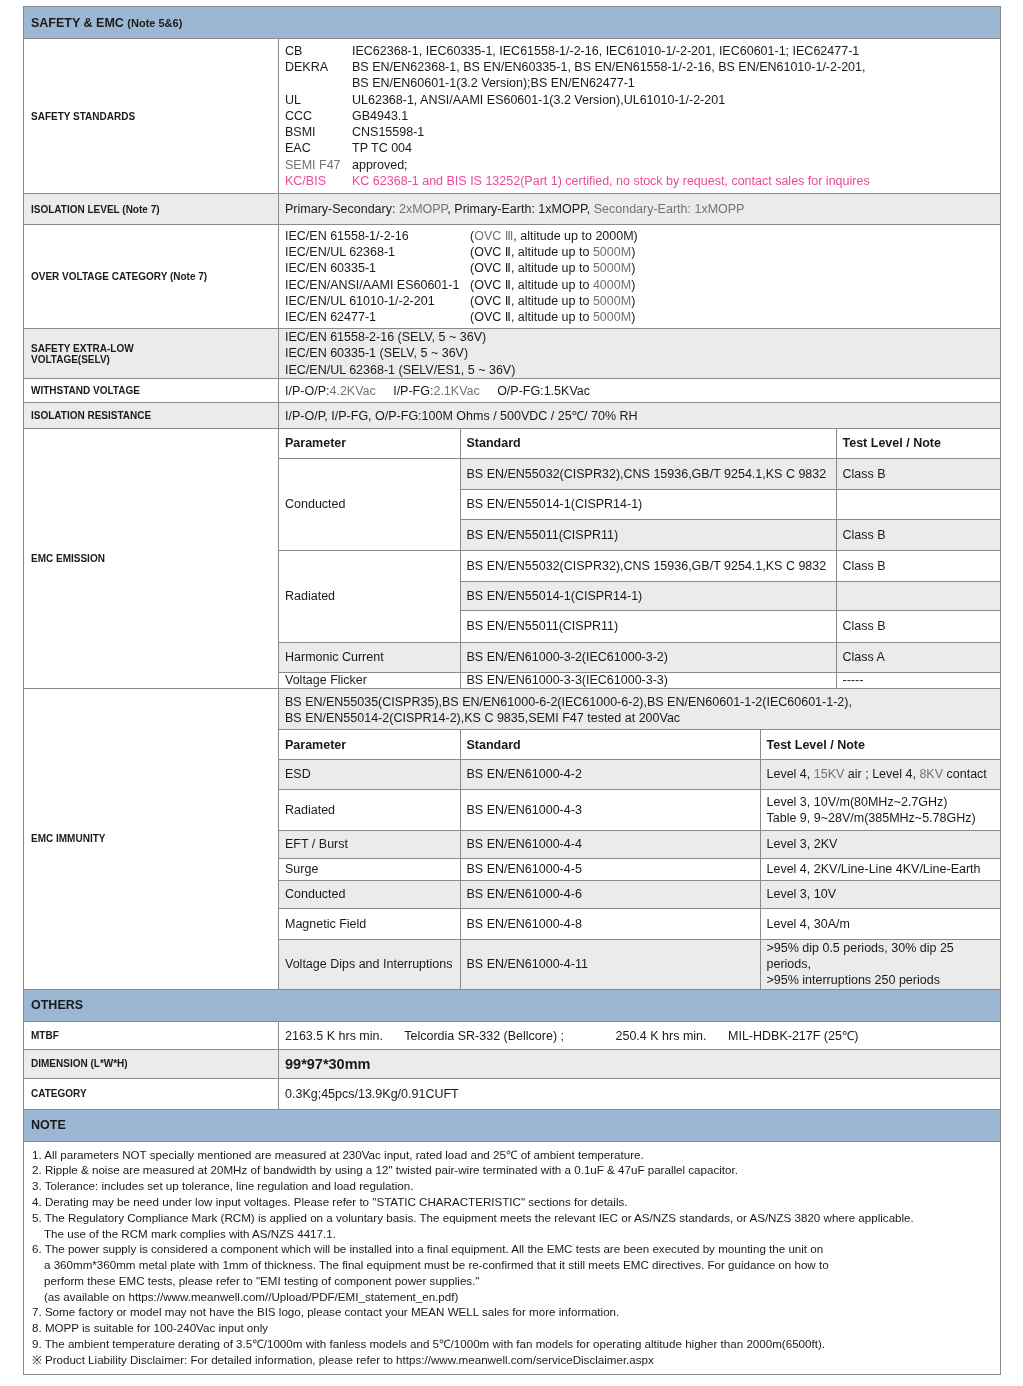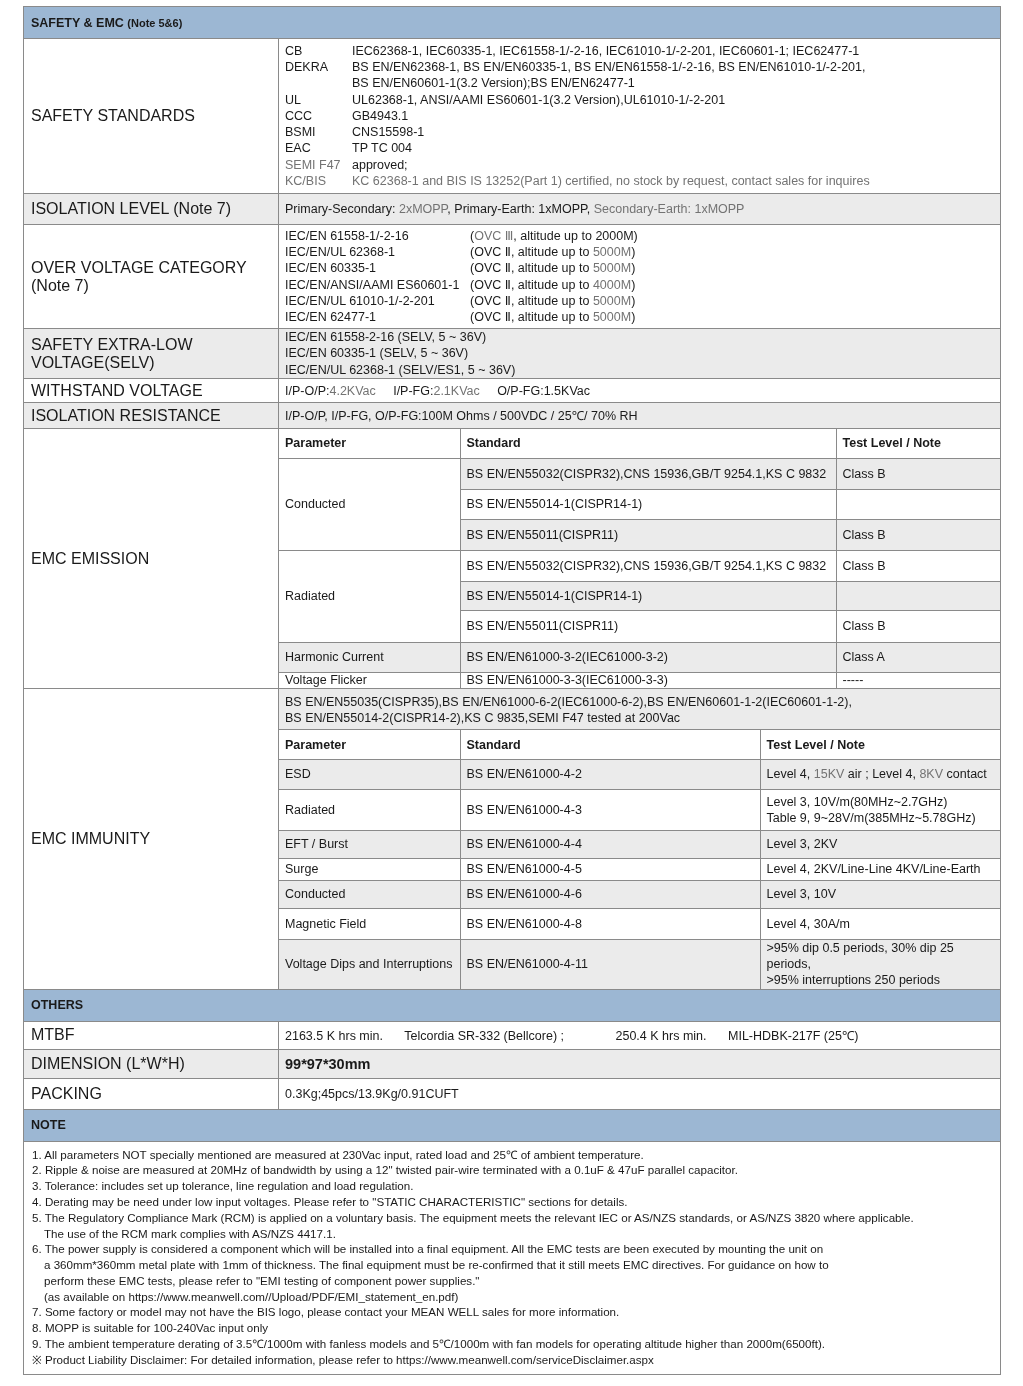--- a/index.html
+++ b/index.html
@@ -3,26 +3,26 @@
 <meta charset="utf-8">
 <style>
   html, body { margin:0; padding:0; background:#ffffff; }
   body { width:1023px; height:1386px; position:relative; overflow:hidden;
          font-family:"Liberation Sans", sans-serif; color:#1a1a1a; }
   .sheet { position:absolute; left:23px; top:6px; width:977px; }
   table { border-collapse:collapse; width:977px; table-layout:fixed; }
   td { border:1px solid #8a8a8a; padding:0 6px; font-size:12.5px; vertical-align:middle; }
   .sec { background:#9cb7d3; font-weight:bold; font-size:12.5px; height:31px; padding-left:7px; }
   .sec small { font-size:11px; }
-  .lbl { font-weight:normal; font-size:16px; padding-left:7px; }
+  .lbl { font-weight:bold; font-size:10px; padding-left:7px; }
   .grey { background:#ebebeb; }
   .white { background:#ffffff; }
   .kv { display:grid; grid-template-columns:67px 1fr; line-height:16.2px; padding:3px 0; }
   .teal { color:#737373; }
-  .red { color:#737373; }
+  .red { color:#ec4899; }
   .lines div { line-height:16.2px; }
   .ovc { display:grid; grid-template-columns:185px 1fr; line-height:16.2px; padding:2px 0; }
   table.inner { width:100%; border-collapse:collapse; table-layout:fixed; }
   table.inner td { border:1px solid #8a8a8a; padding:0 6px; font-size:12.5px; }
   table.inner tr td:first-child { border-left:none; }
   table.inner tr td:last-child { border-right:none; }
   table.inner tr:last-child td { border-bottom:none; }
   table.inner tr:first-child td { border-top:none; }
   .hdr td { font-weight:bold; }
   .nopad { padding:0 !important; }
@@ -259,21 +259,21 @@
       <span style="margin-right:48px">Telcordia SR-332 (Bellcore) ;</span>
       <span>250.4  K hrs min.</span>
       <span>MIL-HDBK-217F (25℃)</span>
     </td>
   </tr>
   <tr class="grey" style="height:29px">
     <td class="lbl">DIMENSION (L*W*H)</td>
     <td class="dim">99*97*30mm</td>
   </tr>
   <tr class="white" style="height:31px">
-    <td class="lbl">PACKING</td>
+    <td class="lbl">CATEGORY</td>
     <td>0.3Kg;45pcs/13.9Kg/0.91CUFT</td>
   </tr>
 
   <tr>
     <td class="sec" colspan="2">NOTE</td>
   </tr>
   <tr class="white">
     <td colspan="2" class="notes">
       <div>1. All parameters NOT specially mentioned are measured at 230Vac input, rated load and 25℃ of ambient temperature.</div>
       <div>2. Ripple &amp; noise are measured at 20MHz of bandwidth by using a 12" twisted pair-wire terminated with a 0.1uF &amp; 47uF parallel capacitor.</div>

